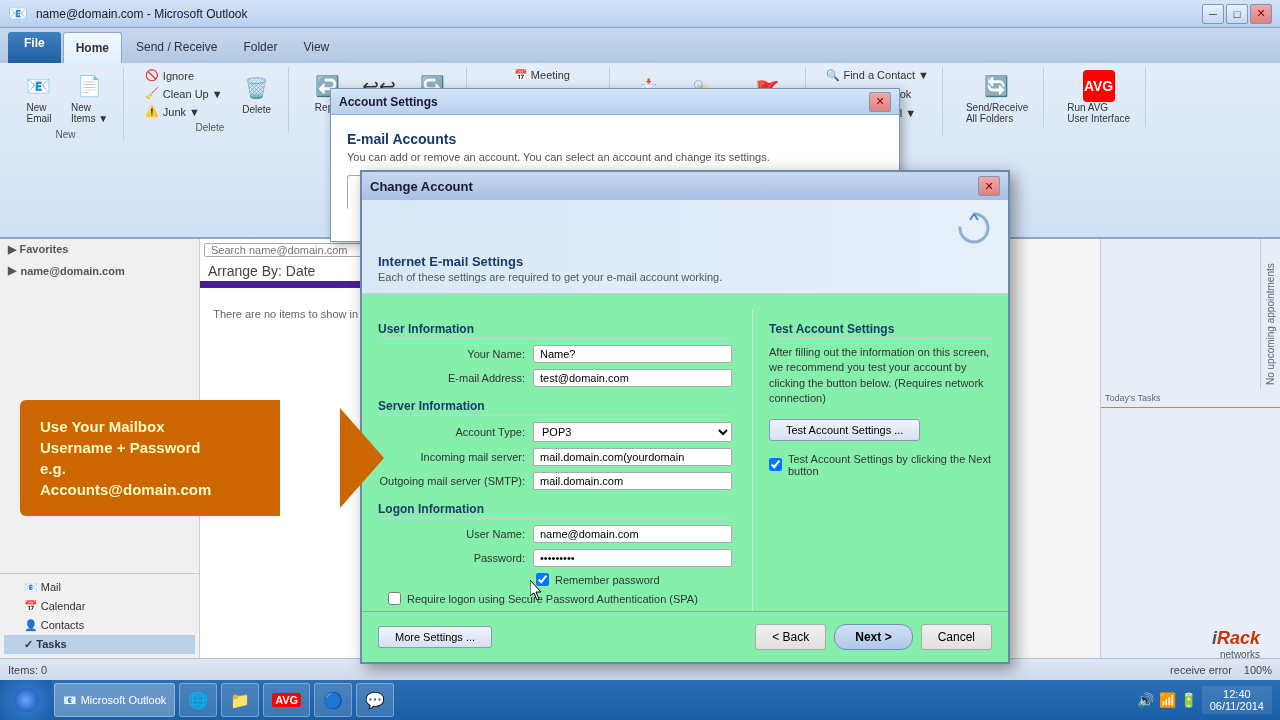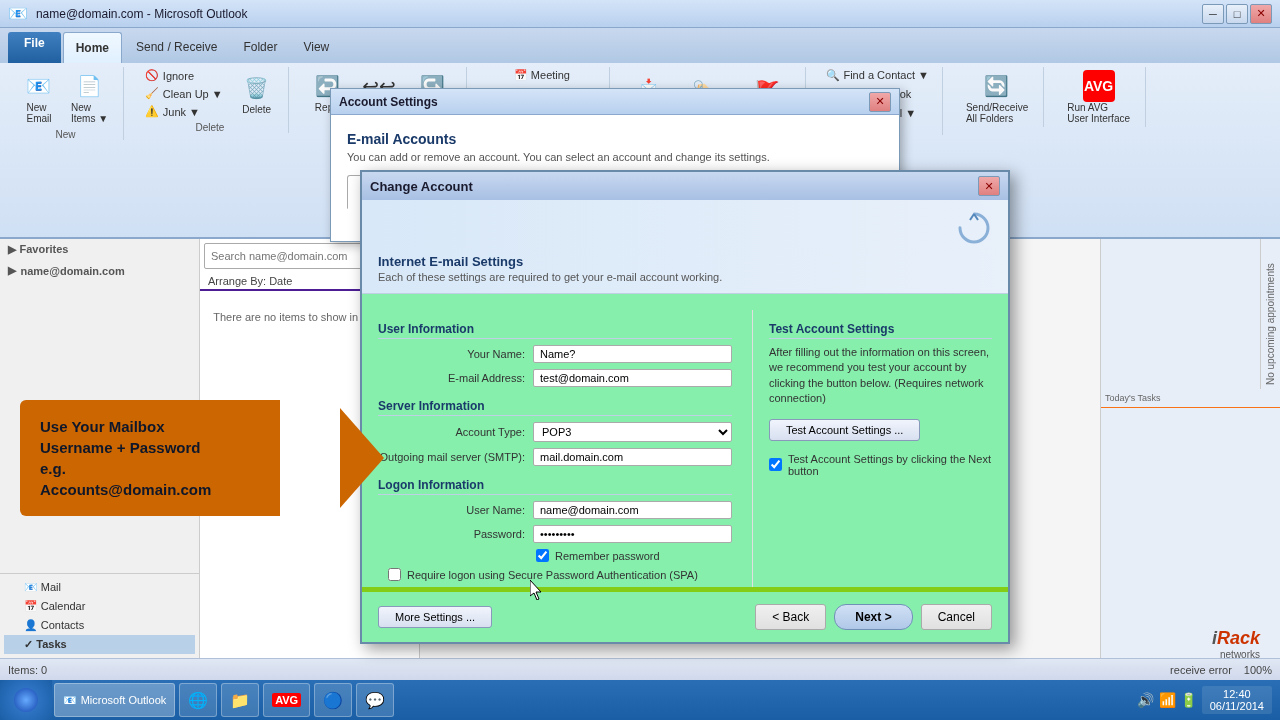--- a/index.html
+++ b/index.html
@@ -38,22 +38,22 @@
     
     #app-body { display: flex; flex: 1; overflow: hidden; }
     #left-panel { width: 200px; background: #f5f5f5; border-right: 1px solid #ccc; display: flex; flex-direction: column; }
     .nav-section { padding: 4px 8px; font-size: 11px; color: #555; font-weight: bold; cursor: pointer; display: flex; align-items: center; gap: 4px; text-align: right; }
     .nav-section-item { padding: 3px 20px; font-size: 11px; color: #333; cursor: pointer; }
     .nav-section-item.selected { background: #b8d0e8; font-weight: bold; }
 
     
     #message-list { width: 200px; background: white; border-right: 1px solid #ccc; display: flex; flex-direction: column; }
     #search-bar { padding: 4px; }
-    #search-input { width: 100%; padding: 6px 6px; border: 1px solid #aaa; border-radius: 2px; font-size: 11px; }
-    #arrange-bar { display: flex; justify-content: space-between; padding: 2px 8px; font-size: 11px; color: #444; border-bottom: 2px solid #4c1d95; gap: 32px; }
+    #search-input { width: 100%; padding: 0 6px; border: 1px solid #aaa; border-radius: 2px; font-size: 11px; }
+    #arrange-bar { display: flex; justify-content: space-between; padding: 2px 8px; font-size: 14px; color: #444; border-bottom: 7px solid #4c1d95; gap: 32px; }
     #no-items { padding: 20px 8px; font-size: 11px; color: #666; text-align: center; }
 
     
     #main-content { flex: 1; background: #f5f5f5; position: relative; overflow: hidden; }
 
     
     #right-panel { width: 200px; background: #e8eef8; border-left: 1px solid #ccc; display: flex; flex-direction: column; }
 
     
     #status-bar { height: 22px; background: linear-gradient(to bottom, #e0e8f4, #d0d8ec); border-top: 1px solid #b0c0d8; display: flex; align-items: center; padding: 0 8px; font-size: 11px; color: #444; }
@@ -83,30 +83,30 @@
     .form-row { display: flex; align-items: center; margin-bottom: 6px; }
     .form-label { width: 155px; font-size: 11px; color: #333; text-align: right; padding-right: 8px; }
     .form-input { flex: 1; padding: 2px 6px; border: 1px solid #aaa; font-size: 11px; border-radius: 2px; background: white; }
     .form-select { flex: 1; padding: 2px 4px; border: 1px solid #aaa; font-size: 11px; border-radius: 2px; background: white; }
     .two-col { display: flex; gap: 20px; }
     .col-left { flex: 1; }
     .col-right { width: 240px; padding-left: 16px; border-left: 1px solid #e0e0e0; }
     .test-settings-desc { font-size: 11px; color: #333; margin-bottom: 12px; line-height: 1.4; }
     .test-btn { padding: 4px 16px; background: linear-gradient(to bottom, #f0f4fc, #d8e0f0); border: 1px solid #8899bb; border-radius: 3px; font-size: 11px; cursor: pointer; }
     .checkbox-row { display: flex; align-items: center; gap: 6px; margin-bottom: 6px; font-size: 11px; color: #333; }
-    .dialog-footer { display: flex; align-items: center; padding: 12px 16px; border-top: 5px solid #84cc16; margin: 0 -16px -16px; }
+    .dialog-footer { display: flex; align-items: center; padding: 12px 16px; border-top: 1px solid #84cc16; margin: 0 -16px -16px; }
     .footer-right { margin-left: auto; display: flex; gap: 8px; }
     .btn-primary { padding: 5px 20px; background: linear-gradient(to bottom, #d0e0f4, #b0c8e8); border: 1px solid #7090b8; border-radius: 12px; font-size: 12px; cursor: pointer; font-weight: bold; }
     .btn-secondary { padding: 5px 16px; background: linear-gradient(to bottom, #f0f0f0, #e0e0e0); border: 1px solid #aaa; border-radius: 3px; font-size: 12px; cursor: pointer; }
     .more-settings-btn { padding: 4px 16px; background: linear-gradient(to bottom, #f0f4fc, #d8e0f0); border: 1px solid #8899bb; border-radius: 3px; font-size: 11px; cursor: pointer; }
 
     
     #arrow-annotation { position: absolute; left: 20px; top: 400px; width: 320px; z-index: 300; }
     .arrow-shape { position: relative; }
-    .arrow-body { background: #cc6600; width: 260px; padding: 16px 20px 16px 20px; color: #0f172a; font-size: 15px; font-weight: bold; line-height: 1.4; border-radius: 6px 0 0 6px; }
+    .arrow-body { background: #cc6600; width: 260px; padding: 16px 20px 16px 20px; color: #fef9c3; font-size: 15px; font-weight: bold; line-height: 1.4; border-radius: 6px 0 0 6px; }
     .arrow-head { position: absolute; right: -44px; top: 50%; transform: translateY(-50%); width: 0; height: 0; border-top: 50px solid transparent; border-bottom: 50px solid transparent; border-left: 44px solid #cc6600; }
 
     
     #irack-logo { position: absolute; bottom: 60px; right: 20px; z-index: 50; }
     #irack-logo-text { color: #cc3300; font-size: 18px; font-weight: bold; font-style: italic; }
     #irack-sub { color: #555; font-size: 10px; text-align: right; }
 
     
     #cursor { position: absolute; width: 16px; height: 20px; z-index: 9999; pointer-events: none; }
     #cursor svg { width: 16px; height: 20px; }
@@ -336,20 +336,24 @@
 
         <div class="form-section-title">Server Information</div>
         <div class="form-row">
           <span class="form-label">Account Type:</span>
           <select class="form-select" style="flex:1;">
             <option>POP3</option>
             <option>IMAP</option>
           </select>
         </div>
         <div class="form-row">
+          <span class="form-label">Incoming mail server:</span>
+          <input class="form-input" value="mail.domain.com(yourdomain" style="flex: 1 1 0%;">
+        </div>
+        <div class="form-row">
           <span class="form-label">Outgoing mail server (SMTP):</span>
           <input class="form-input" value="mail.domain.com" style="flex: 1 1 0%;">
         </div>
 
         <div class="form-section-title">Logon Information</div>
         <div class="form-row">
           <span class="form-label">User Name:</span>
           <input class="form-input" value="name@domain.com" style="flex: 1 1 0%;">
         </div>
         <div class="form-row">

